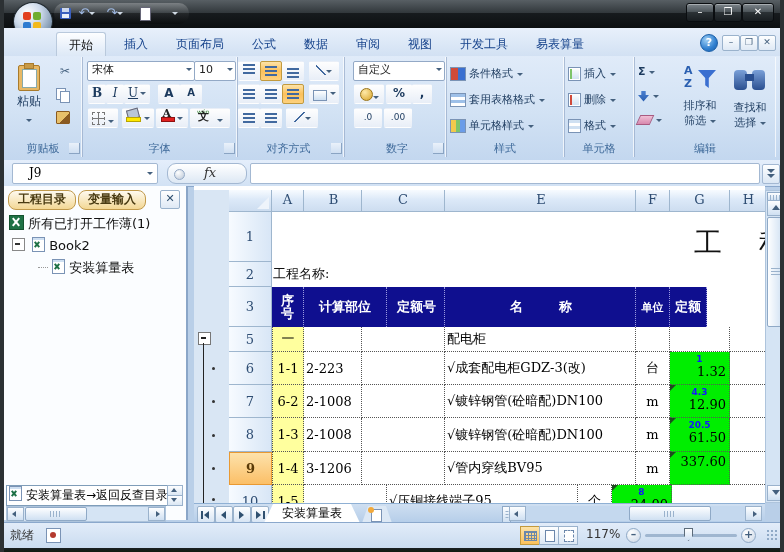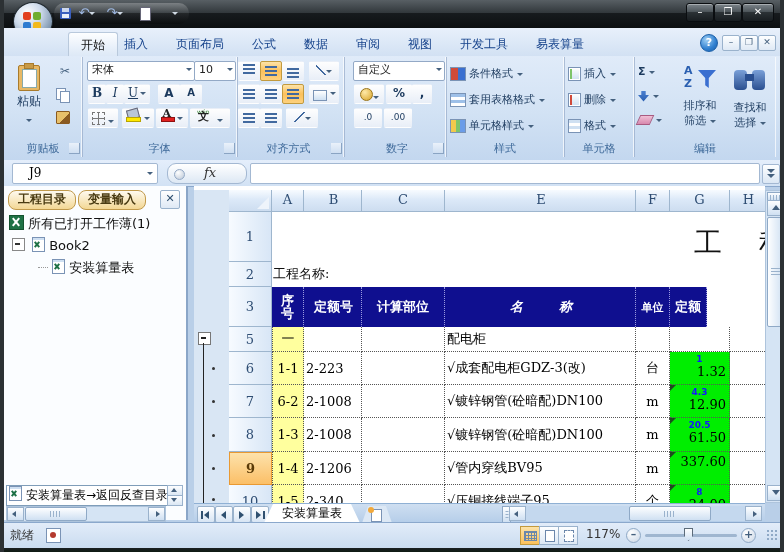--- a/index.html
+++ b/index.html
@@ -29,21 +29,21 @@
   .wbtn{position:absolute;top:3px;height:17px;border:1px solid #0a0d10;border-radius:3px;
     background:linear-gradient(#7d858b,#4a5257 48%,#2b3135 50%,#181d20);
     box-shadow:inset 0 1px rgba(255,255,255,.35);color:#fff;text-align:center;
     font-size:10px;line-height:15px;}
   
   .tabrow{position:absolute;left:-4px;top:28px;width:784px;height:28px;
     background:linear-gradient(#e8f0fb,#d2e1f3);border-bottom:1px solid #b9cde6;}
   .rtab{position:absolute;top:4px;height:24px;line-height:24px;padding:0 12px;font-size:12px;
     color:#15428b;}
   .rtab.active{background:linear-gradient(#fdfeff,#e8f0fa 60%,#dcE8f6);border:1px solid #b9c9dc;
-    border-bottom:none;border-radius:3px 3px 0 0;color:#111;margin-left:12px;}
+    border-bottom:none;border-radius:3px 3px 0 0;color:#111;}
   .helpbtn{position:absolute;left:700px;top:6px;width:16px;height:16px;border-radius:50%;
     background:radial-gradient(circle at 35% 30%,#9fd0f5,#2f7fd0 60%,#1b5fa8);color:#fff;
     font-size:11px;font-weight:bold;text-align:center;line-height:16px;border:1px solid #1b5fa8;}
   .mbtn{position:absolute;top:7px;width:16px;height:14px;background:linear-gradient(#fdfeff,#dfe9f5);
     border:1px solid #9ab2cc;border-radius:2px;color:#44607e;font-size:9px;line-height:12px;text-align:center;}
   
   .ribbon{position:absolute;left:0;top:56px;width:776px;height:104px;
     background:linear-gradient(#e0ebf9,#d2e2f4 55%,#c3d7ef);border-bottom:1px solid #8ba8cc;}
   .grp{position:absolute;top:1px;height:100px;border-right:1px solid rgba(150,170,200,.7);
     box-shadow:inset -1px 0 rgba(255,255,255,.7);}
@@ -199,21 +199,21 @@
   .zbtn{position:absolute;top:5px;width:13px;height:13px;border-radius:50%;
     background:radial-gradient(circle at 35% 30%,#fff,#c9d6e6);border:1px solid #8fa9c6;
     text-align:center;line-height:11px;font-size:11px;color:#44607e;font-weight:bold;}
   .ztrack{position:absolute;left:645px;top:11px;width:92px;height:3px;background:#9fb6d0;border-radius:2px;}
   .ztick{position:absolute;left:689px;top:7px;width:1px;height:10px;background:#8fa9c6;}
   .zthumb{position:absolute;left:684px;top:5px;width:9px;height:13px;background:linear-gradient(#fdfeff,#cfe0f2);
     border:1px solid #5c6b7a;box-sizing:border-box;clip-path:polygon(0 0,100% 0,100% 60%,50% 100%,0 60%);}
   .grip{position:absolute;left:766px;top:6px;width:12px;height:12px;
     background:radial-gradient(circle,#8fa9c6 1px,transparent 1.4px) 0 0/4px 4px;}
   .botborder{position:absolute;left:-4px;bottom:0;width:784px;height:4px;background:linear-gradient(#1b2023,#0e1a12);}
-  .pre{white-space:pre;font-style:italic;}
+  .pre{white-space:pre;}
   .seq{width:18px;line-height:13px;word-break:break-all;text-align:center;}
 </style>
 </head>
 <body>
 
 <div class="window">
 
   <div class="titlebar">
     <div class="qat">
       <div class="qbtn" style="left:3px">
@@ -469,22 +469,22 @@
         <div class="rh">2</div>
         <div class="c" style="width:495px;border:none"></div>
       </div>
 
       <div class="row" style="height:40px">
         <div class="og"></div>
         <div class="rh">3</div>
         <div class="c cA nv">
             <span class="seq">序号</span>
           </div>
+        <div class="c cC nv">计算部位</div>
         <div class="c cB nv">定额号</div>
-        <div class="c cC nv">计算部位</div>
         <div class="c cE nv pre" style="justify-content:center">名        称</div>
         <div class="c cF nv" style="font-size:11px">单位</div>
         <div class="c cH nv">定额</div>
       </div>
 
       <div class="row" style="height:25px">
         <div class="og">
             <span class="minusbox"></span>
             <span class="oline" style="height:9px"></span>
           </div>
@@ -552,39 +552,38 @@
         <div class="c cH"></div>
       </div>
 
       <div class="row" style="height:33px">
         <div class="og">
             <span class="oline" style="top:0;height:33px"></span>
             <span class="odot" style="top:15px"></span>
           </div>
         <div class="rh sel">9</div>
         <div class="c cA ya bl">1-4</div>
-        <div class="c cB">2-1206</div>
+        <div class="c cB">3-1206</div>
         <div class="c cC"></div>
         <div class="c cE">√管内穿线BV95</div>
         <div class="c cF">m</div>
         <div class="c cG green gc">
             <span class="sup"></span>
             <span class="val">337.60</span>
           </div>
         <div class="c cH"></div>
       </div>
 
       <div class="row" style="height:33px">
         <div class="og">
             <span class="oline" style="top:0;height:33px"></span>
             <span class="odot" style="top:13px"></span>
           </div>
         <div class="rh">10</div>
         <div class="c cA ya bl">1-5</div>
-        <div class="c cB">2-340</div>
         <div class="c cC"></div>
         <div class="c cE">√压铜接线端子95</div>
         <div class="c cF">个</div>
         <div class="c cG green gc">
             <span class="sup">8</span>
             <span class="val">24.00</span>
           </div>
         <div class="c cH"></div>
       </div>
 

